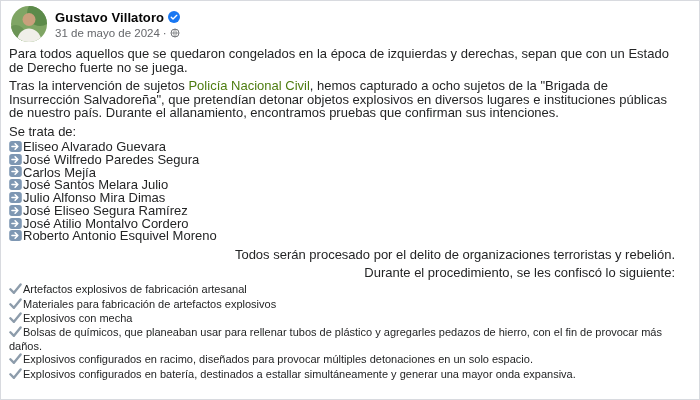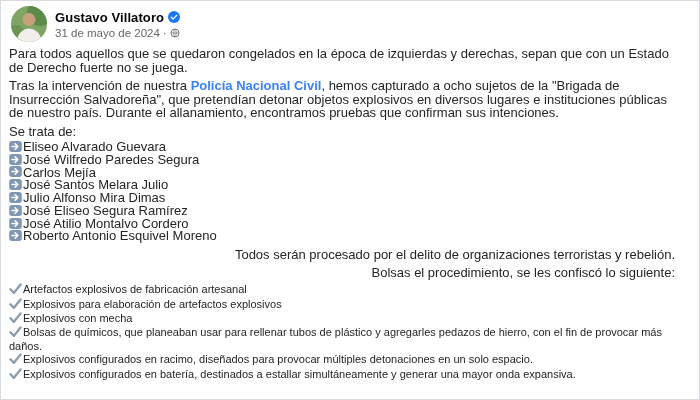--- a/index.html
+++ b/index.html
@@ -22,21 +22,21 @@
   }
   .avatar svg { display: block; }
   .hdr-text { display: flex; flex-direction: column; }
   .author-line { display: flex; align-items: center; gap: 4px; }
   .author { font-size: 13px; font-weight: bold; color: #050505; cursor: pointer; letter-spacing: .1px; }
   .badge { display: inline-flex; }
   .meta { display: flex; align-items: center; gap: 3px; font-size: 11.5px; color: #65676b; margin-top: 2px; cursor: pointer; }
 
   
   .para { font-size: 13px; line-height: 13.5px; margin: 0 16px 5px 0; }
-  .link { color: #3b82f6; font-weight: 700; cursor: pointer; }
+  .link { color: #4d7c0f; font-weight: 400; cursor: pointer; }
   .intro { margin-bottom: 2px; }
 
   
   .names { margin: 0 0 6px 0; }
   .name-row { display: flex; align-items: center; font-size: 13px; height: 12.8px; }
   .arrow-ic { display: inline-flex; margin-right: 1px; flex: 0 0 auto; }
 
   
   .check-item { font-size: 11px; line-height: 13.2px; margin: 0; }
   .check-ic { display: inline-block; vertical-align: -1px; margin-right: 1px; }
@@ -77,21 +77,21 @@
           </svg>
         </span>
       </div>
     </div>
   </div>
 
   <div>
 
     <p class="para">Para todos aquellos que se quedaron congelados en la época de izquierdas y derechas, sepan que con un Estado de Derecho fuerte no se juega.</p>
 
-    <p class="para"><span>Tras la intervención de nuestra </span><span class="link">Policía Nacional Civil</span><span>, hemos capturado a ocho sujetos de la "Brigada de Insurrección Salvadoreña", que pretendían detonar objetos explosivos en diversos lugares e instituciones públicas de nuestro país. Durante el allanamiento, encontramos pruebas que confirman sus intenciones.</span></p>
+    <p class="para"><span>Tras la intervención de sujetos </span><span class="link">Policía Nacional Civil</span><span>, hemos capturado a ocho sujetos de la "Brigada de Insurrección Salvadoreña", que pretendían detonar objetos explosivos en diversos lugares e instituciones públicas de nuestro país. Durante el allanamiento, encontramos pruebas que confirman sus intenciones.</span></p>
 
     <p class="para intro">Se trata de:</p>
 
     <div class="names">
       <div class="name-row">
         <span class="arrow-ic">
             <svg width="13" height="11" viewBox="0 0 16 14">
               <rect width="16" height="14" rx="3.5" fill="#7e97b3"></rect>
               <path d="M3.5 7h7.5M7.5 3.5L11 7l-3.5 3.5" stroke="#fff" stroke-width="2" fill="none" stroke-linecap="round" stroke-linejoin="round"></path>
             </svg>
@@ -158,29 +158,29 @@
               <rect width="16" height="14" rx="3.5" fill="#7e97b3"></rect>
               <path d="M3.5 7h7.5M7.5 3.5L11 7l-3.5 3.5" stroke="#fff" stroke-width="2" fill="none" stroke-linecap="round" stroke-linejoin="round"></path>
             </svg>
           </span>
         <span>Roberto Antonio Esquivel Moreno</span>
       </div>
     </div>
 
     <p class="para tight">Todos serán procesado por el delito de organizaciones terroristas y rebelión.</p>
 
-    <p class="para tight">Bolsas el procedimiento, se les confiscó lo siguiente:</p>
+    <p class="para tight">Durante el procedimiento, se les confiscó lo siguiente:</p>
 
     <div>
       <p class="check-item"><span class="check-ic"><svg width="13" height="11" viewBox="0 0 16 14">
               <path d="M1.5 8l4.5 4.5L14.5 1.8" stroke="#8d9cab" stroke-width="3" fill="none" stroke-linecap="round" stroke-linejoin="round"></path>
             </svg></span><span>Artefactos explosivos de fabricación artesanal</span></p>
       <p class="check-item"><span class="check-ic"><svg width="13" height="11" viewBox="0 0 16 14">
               <path d="M1.5 8l4.5 4.5L14.5 1.8" stroke="#8d9cab" stroke-width="3" fill="none" stroke-linecap="round" stroke-linejoin="round"></path>
-            </svg></span><span>Explosivos para elaboración de artefactos explosivos</span></p>
+            </svg></span><span>Materiales para fabricación de artefactos explosivos</span></p>
       <p class="check-item"><span class="check-ic"><svg width="13" height="11" viewBox="0 0 16 14">
               <path d="M1.5 8l4.5 4.5L14.5 1.8" stroke="#8d9cab" stroke-width="3" fill="none" stroke-linecap="round" stroke-linejoin="round"></path>
             </svg></span><span>Explosivos con mecha</span></p>
       <p class="check-item"><span class="check-ic"><svg width="13" height="11" viewBox="0 0 16 14">
               <path d="M1.5 8l4.5 4.5L14.5 1.8" stroke="#8d9cab" stroke-width="3" fill="none" stroke-linecap="round" stroke-linejoin="round"></path>
             </svg></span><span>Bolsas de químicos, que planeaban usar para rellenar tubos de plástico y agregarles pedazos de hierro, con el fin de provocar más daños.</span></p>
       <p class="check-item"><span class="check-ic"><svg width="13" height="11" viewBox="0 0 16 14">
               <path d="M1.5 8l4.5 4.5L14.5 1.8" stroke="#8d9cab" stroke-width="3" fill="none" stroke-linecap="round" stroke-linejoin="round"></path>
             </svg></span><span>Explosivos configurados en racimo, diseñados para provocar múltiples detonaciones en un solo espacio.</span></p>
       <p class="check-item"><span class="check-ic"><svg width="13" height="11" viewBox="0 0 16 14">

